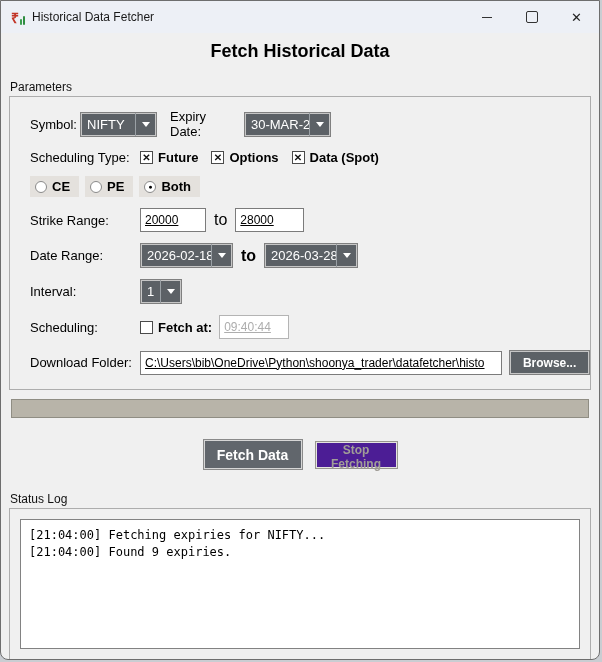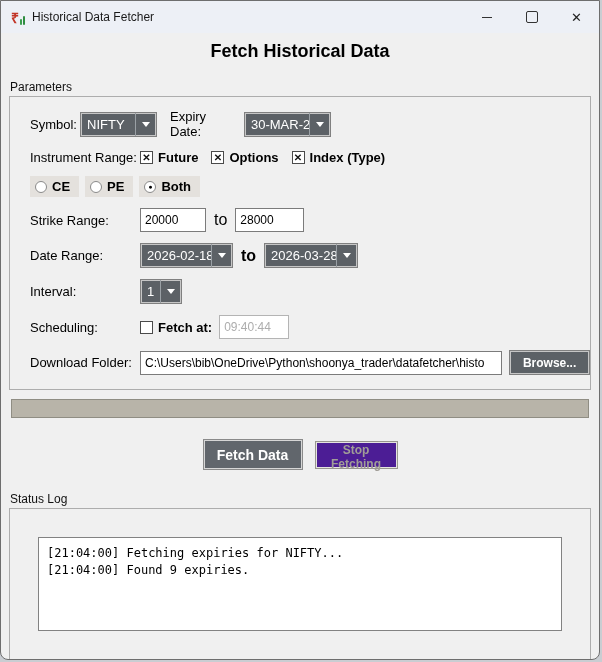--- a/index.html
+++ b/index.html
@@ -35,21 +35,21 @@
   .lbl{font-size:13px;color:#000;}
   .label-col{flex:0 0 110px;}
   
   .combo{display:inline-flex;align-items:stretch;height:25px;box-sizing:border-box;
     background:#5c6166;border:1px solid #808080;box-shadow:inset 0 0 0 1px #c6c6c6;cursor:default;}
   .combo-text{color:#fff;font-size:13px;display:flex;align-items:center;padding:0 6px;flex:1;white-space:nowrap;overflow:hidden;}
   .combo-arrow{flex:0 0 20px;border-left:1px solid #9aa0a5;display:flex;align-items:center;justify-content:center;}
   .combo-arrow::after{content:"";width:0;height:0;border-left:4px solid transparent;border-right:4px solid transparent;border-top:5px solid #fff;}
   
   .entry{height:24px;box-sizing:border-box;background:#fff;border:1px solid #7b7b7b;
-    font-size:12px;padding:0 4px;font-family:"Liberation Sans",sans-serif;color:#000;outline:none;}
+    font-size:12px;padding:0 4px;font-family:"Liberation Sans",sans-serif;color:#000;outline:none;text-decoration:underline;}
   .time-entry{color:#adadad;border-color:#b4b4b4;}
   
   .check-item{display:inline-flex;align-items:center;gap:5px;cursor:default;}
   .checkbox{width:13px;height:13px;box-sizing:border-box;background:#fff;border:1px solid #4a4a4a;
     display:inline-flex;align-items:center;justify-content:center;}
   .checkbox .mark{font-size:10px;font-weight:bold;color:#111;line-height:10px;}
   .check-label{font-size:13px;font-weight:bold;color:#000;}
   .radio-chip{display:inline-flex;align-items:center;gap:5px;background:#e4e1dd;padding:3px 9px 3px 5px;cursor:default;}
   .radio{width:12px;height:12px;box-sizing:border-box;border:1px solid #8a8a8a;border-radius:50%;background:#fff;
     display:inline-flex;align-items:center;justify-content:center;}
@@ -60,21 +60,21 @@
   .btn-browse{width:84px;height:25px;background:#5c6166;color:#fff;font-weight:bold;font-size:12px;
     border:1px solid #808080;box-shadow:inset 0 0 0 1px #c6c6c6;}
   .actions{display:flex;justify-content:center;align-items:center;gap:12px;margin-top:21px;}
   .btn-primary{width:100px;height:31px;background:#61666c;color:#fff;font-weight:bold;font-size:14px;
     border:1px solid #8a8a8a;box-shadow:inset 0 0 0 1px #d6d6d6;}
   .btn-disabled{width:83px;height:28px;background:#4c1d95;color:#a09d97;font-weight:bold;font-size:12px;
     border:1px solid #98968f;box-shadow:inset 0 0 0 1px #e6e4e0;}
   
   .progressbar{margin:9px 10px 0;height:17px;background:#b8b4a9;border:1px solid #8f8d83;box-sizing:content-box;}
   
-  .statusbox{height:152px;padding:28px;margin-top:2px;}
+  .statusbox{height:152px;padding:10px;margin-top:2px;}
   .log{background:#fff;border:1px solid #828282;height:100%;box-sizing:border-box;padding:7px 8px;
     font-family:"DejaVu Sans Mono","Liberation Mono",monospace;font-size:12px;line-height:17px;color:#000;overflow:hidden;}
   .log-line{white-space:pre;}
   
   .gap13{width:13px;flex:0 0 13px;} .gap4{width:4px;flex:0 0 4px;}
   .sep{font-size:16px;color:#000;margin:0 8px;}
   .sep-bold{font-weight:bold;}
 </style>
 </head>
 <body>
@@ -115,38 +115,38 @@
       <span class="gap13"></span>
       <span class="lbl" style="flex:0 0 70px;">Expiry Date:</span>
       <span class="gap4"></span>
       <div class="combo" style="width:87px;">
         <span class="combo-text">30-MAR-2026</span>
         <span class="combo-arrow"></span>
       </div>
     </div>
 
     <div class="row">
-      <span class="lbl label-col">Instrument Range:</span>
+      <span class="lbl label-col">Scheduling Type:</span>
       <span class="check-item" style="margin-right:13px;">
         <span class="checkbox">
             <span class="mark">✕</span>
           </span>
         <span class="check-label">Future</span>
       </span>
       <span class="check-item" style="margin-right:13px;">
         <span class="checkbox">
             <span class="mark">✕</span>
           </span>
         <span class="check-label">Options</span>
       </span>
       <span class="check-item">
         <span class="checkbox">
             <span class="mark">✕</span>
           </span>
-        <span class="check-label">Index (Type)</span>
+        <span class="check-label">Data (Spot)</span>
       </span>
     </div>
 
     <div class="row">
       <span class="radio-chip" style="margin-right:6px;">
         <span class="radio">
             <span class="dot"></span>
           </span>
         <span class="radio-label">CE</span>
       </span>

